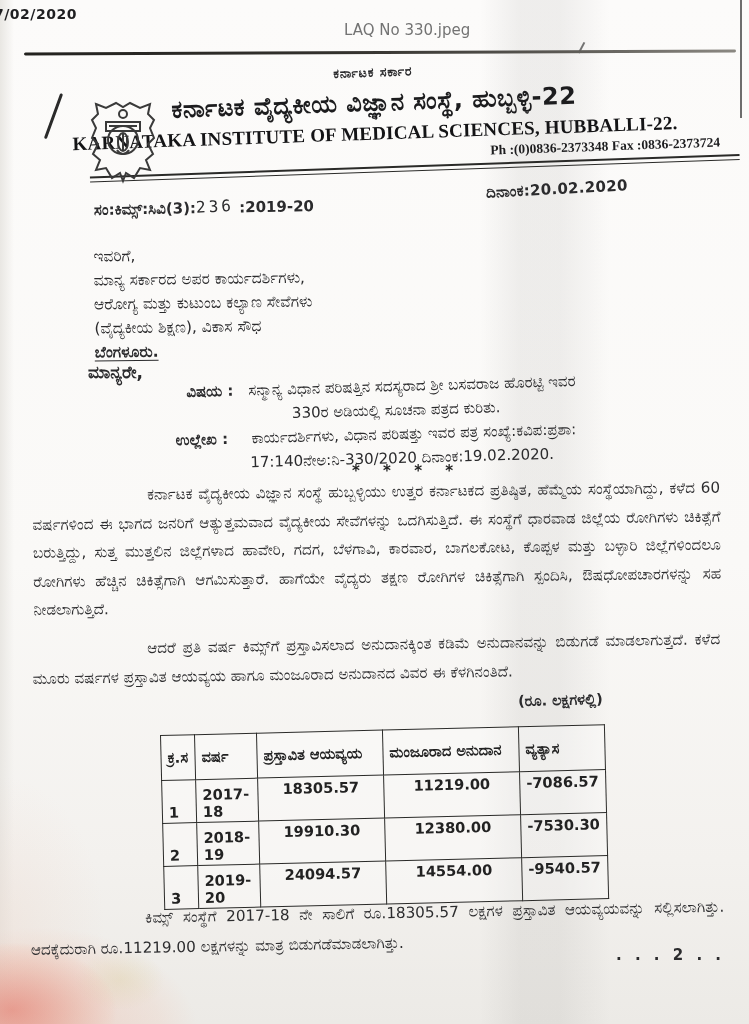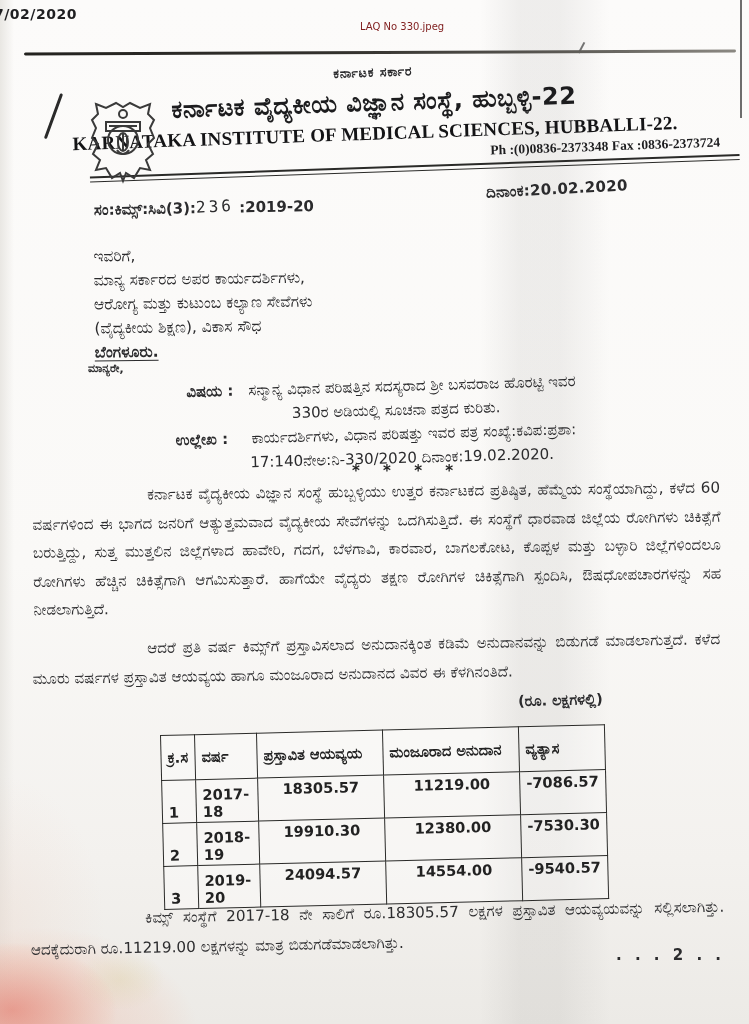--- a/index.html
+++ b/index.html
@@ -13,21 +13,21 @@
       radial-gradient(150px 220px at 0px 930px, rgba(235,205,190,.25), transparent 70%),
       radial-gradient(60px 40px at 120px 980px, rgba(205,210,140,.25), transparent 75%),
       linear-gradient(90deg, #e9e7e3 0px, rgba(233,231,227,0) 14px),
       linear-gradient(90deg, rgba(0,0,0,0) 480px, rgba(120,118,114,.10) 520px, rgba(120,118,114,.10) 560px, rgba(0,0,0,0) 610px),
       linear-gradient(180deg, #fcfbfa 0%, #faf9f7 55%, #f3f1ee 84%, #eceae6 100%);
   }
   .abs{position:absolute;}
 
   
   .scan-date{top:6px;left:-6px;font-size:14px;font-weight:bold;color:#1f1f21;letter-spacing:.5px;}
-  .scan-file{top:21px;left:360px;font-size:10px;color:#7f1d1d;}
+  .scan-file{top:21px;left:344px;font-size:15px;color:#737373;}
   .edge-line{top:0;left:740px;width:2px;height:118px;background:#4a4a4a;opacity:.8;}
   .tick-mark{top:44px;left:580px;width:10px;height:12px;border-left:2px solid #3a3a3a;transform:rotate(28deg);opacity:.7;}
   .rule-top{top:51px;left:24px;width:712px;height:3px;
     background:linear-gradient(90deg,#23221f,#34322e 45%,#5a5853 75%,#8b8882);
     border-radius:2px;transform:rotate(-.25deg);}
 
   
   .letterhead{top:62px;left:0;width:749px;transform:rotate(-2deg);transform-origin:60% 50%;}
   .lh-govt{text-align:center;font-size:12.5px;font-weight:bold;color:#2a2a2c;letter-spacing:1px;}
   .lh-kn{text-align:center;font-size:24px;font-weight:bold;color:#1c1c1e;margin-top:8px;letter-spacing:.5px;}
@@ -38,21 +38,21 @@
   .hand-slash{top:92px;left:52px;width:2.5px;height:48px;background:#2a2a2a;transform:rotate(20deg);border-radius:2px;}
 
   .date-line{top:180px;left:486px;font-size:15px;font-weight:bold;color:#2b2b2d;transform:rotate(-3deg);letter-spacing:.3px;}
   .ref-line{top:198px;left:94px;font-size:15px;color:#2b2b2d;font-weight:bold;transform:rotate(-1deg);}
   .ref-hw{display:inline-block;font-family:"DejaVu Sans Mono","Liberation Mono",monospace;font-size:16px;letter-spacing:3px;transform:rotate(-2deg) translateY(-1px);font-weight:normal;}
 
   
   .recipient{top:243px;left:94px;font-size:15.5px;line-height:24px;color:#2b2b2d;transform:rotate(-.8deg);}
   .recipient .city{font-weight:bold;text-decoration:underline;text-underline-offset:3px;}
 
-  .salutation{top:362px;left:88px;font-size:11px;font-weight:bold;color:#2b2b2d;}
+  .salutation{top:362px;left:88px;font-size:17px;font-weight:bold;color:#2b2b2d;}
 
   
   .subject{top:380px;left:186px;width:520px;font-size:15px;line-height:24px;color:#2b2b2d;transform:rotate(-1.6deg);transform-origin:left top;}
   .subject .row{display:flex;}
   .subject .lbl{flex:0 0 62px;font-weight:bold;}
   .subject .lbl2{flex:0 0 76px;font-weight:bold;}
   .subject .ind1{padding-left:105px;}
   .subject .ind2{padding-left:62px;}
   .sep-stars{top:462px;left:352px;font-size:15px;font-weight:bold;letter-spacing:9px;color:#222;}
 

